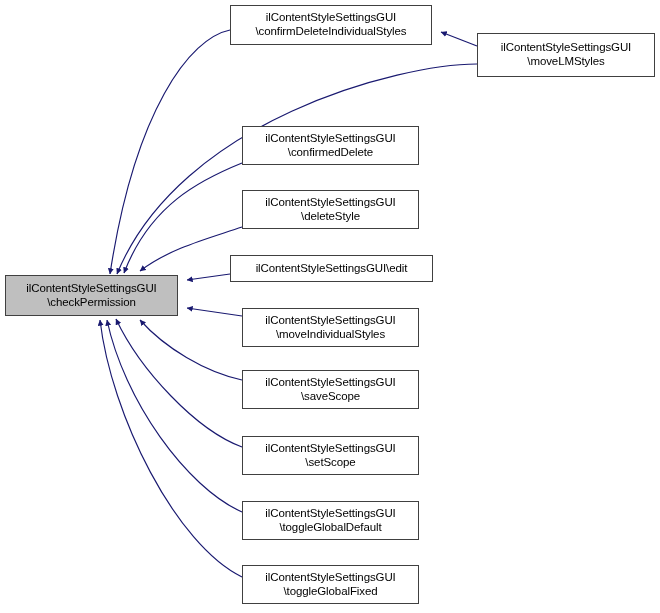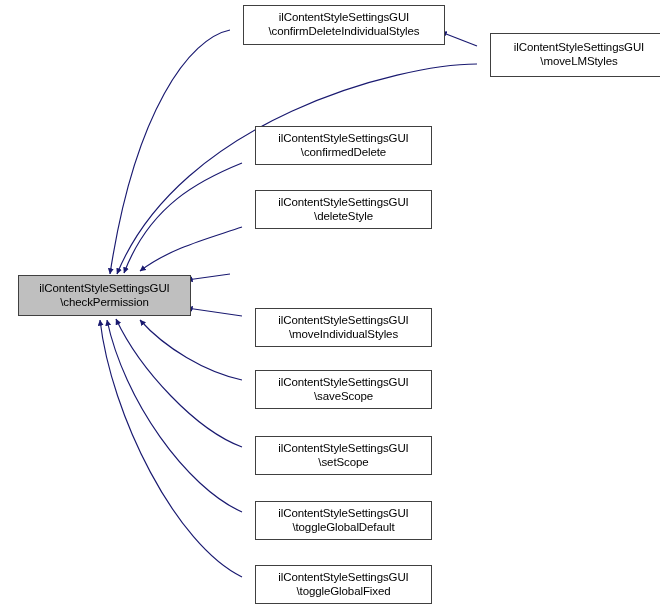--- a/index.html
+++ b/index.html
@@ -2,21 +2,21 @@
 <html><head>
 <meta charset="utf-8">
 <style>
   html,body{margin:0;padding:0;background:#ffffff;}
   body{width:660px;height:613px;font-family:"Liberation Sans",sans-serif;overflow:hidden;}
   #graph{position:relative;width:660px;height:613px;}
   #edges{position:absolute;left:0;top:0;width:660px;height:613px;}
   .node{position:absolute;box-sizing:border-box;border:1px solid #404040;
         background:#ffffff;display:flex;align-items:center;justify-content:center;
         text-align:center;line-height:1.18;color:#000000;font-size:11.5px;
-        letter-spacing:-0.1px;white-space:pre-line;margin-left:13px;}
+        letter-spacing:-0.1px;white-space:pre-line;}
   .node.focus{background:#bfbfbf;border-color:#303030;}
   .node-label{display:block;padding:0 3px;}
 </style>
 </head>
 <body style="background: rgb(255, 255, 255);">
 
 <div id="graph">
   <svg id="edges" viewBox="0 0 660 613" xmlns="http://www.w3.org/2000/svg">
       <defs>
         <marker id="ah" viewBox="0 0 10 10" refX="9.5" refY="5" markerWidth="5.2" markerHeight="5.2" orient="auto-start-reverse" markerUnits="strokeWidth">
@@ -36,20 +36,21 @@
       <path d="M242,577 C176,545 111,415 100,320" fill="none" stroke="#191970" stroke-width="1.15" marker-end="url(#ah)"></path>
     </svg>
 <div class="node" style="left: 230px; top: 5px; width: 202px; height: 40px; border-color: rgb(64, 64, 64); background: rgb(255, 255, 255); color: rgb(0, 0, 0);"><span class="node-label">ilContentStyleSettingsGUI
 \confirmDeleteIndividualStyles</span></div>
     <div class="node" style="left: 477px; top: 33px; width: 178px; height: 44px; border-color: rgb(64, 64, 64); background: rgb(255, 255, 255); color: rgb(0, 0, 0);"><span class="node-label">ilContentStyleSettingsGUI
 \moveLMStyles</span></div>
     <div class="node" style="left: 242px; top: 126px; width: 177px; height: 39px; border-color: rgb(64, 64, 64); background: rgb(255, 255, 255); color: rgb(0, 0, 0);"><span class="node-label">ilContentStyleSettingsGUI
 \confirmedDelete</span></div>
     <div class="node" style="left: 242px; top: 190px; width: 177px; height: 39px; border-color: rgb(64, 64, 64); background: rgb(255, 255, 255); color: rgb(0, 0, 0);"><span class="node-label">ilContentStyleSettingsGUI
 \deleteStyle</span></div>
+    <div class="node" style="left: 230px; top: 255px; width: 203px; height: 27px; border-color: rgb(64, 64, 64); background: rgb(255, 255, 255); color: rgb(0, 0, 0);"><span class="node-label">ilContentStyleSettingsGUI\edit</span></div>
     <div class="node" style="left: 242px; top: 308px; width: 177px; height: 39px; border-color: rgb(64, 64, 64); background: rgb(255, 255, 255); color: rgb(0, 0, 0);"><span class="node-label">ilContentStyleSettingsGUI
 \moveIndividualStyles</span></div>
     <div class="node" style="left: 242px; top: 370px; width: 177px; height: 39px; border-color: rgb(64, 64, 64); background: rgb(255, 255, 255); color: rgb(0, 0, 0);"><span class="node-label">ilContentStyleSettingsGUI
 \saveScope</span></div>
     <div class="node" style="left: 242px; top: 436px; width: 177px; height: 39px; border-color: rgb(64, 64, 64); background: rgb(255, 255, 255); color: rgb(0, 0, 0);"><span class="node-label">ilContentStyleSettingsGUI
 \setScope</span></div>
     <div class="node" style="left: 242px; top: 501px; width: 177px; height: 39px; border-color: rgb(64, 64, 64); background: rgb(255, 255, 255); color: rgb(0, 0, 0);"><span class="node-label">ilContentStyleSettingsGUI
 \toggleGlobalDefault</span></div>
     <div class="node" style="left: 242px; top: 565px; width: 177px; height: 39px; border-color: rgb(64, 64, 64); background: rgb(255, 255, 255); color: rgb(0, 0, 0);"><span class="node-label">ilContentStyleSettingsGUI
 \toggleGlobalFixed</span></div>

